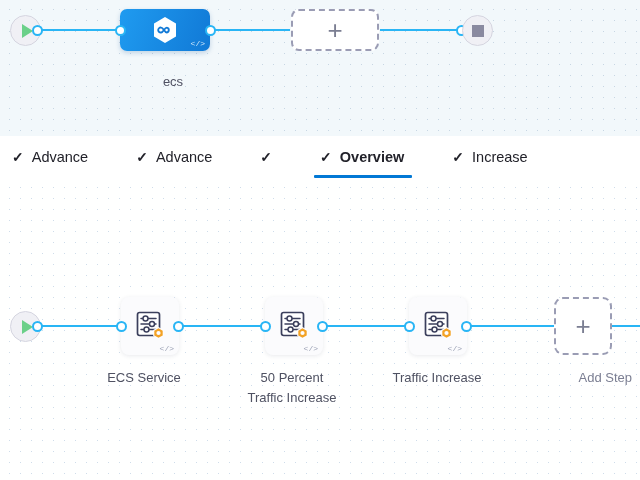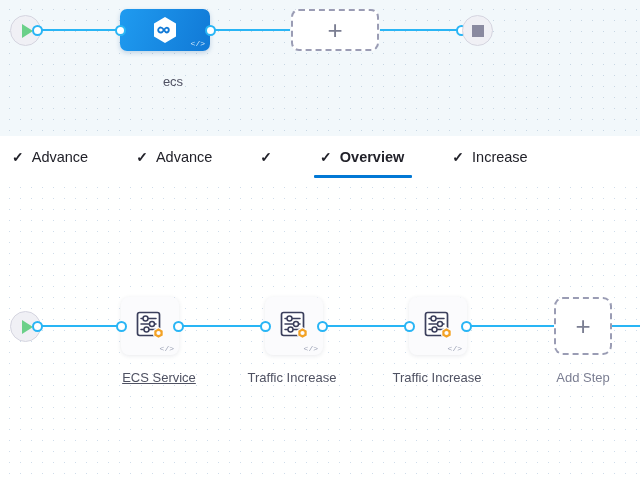--- a/index.html
+++ b/index.html
@@ -235,21 +235,21 @@
             <polygon points="25.5,18 30.8,21 30.8,27 25.5,30 20.2,27 20.2,21" fill="#fdfdff"></polygon>
             <polygon points="25.5,19.3 29.7,21.7 29.7,26.4 25.5,28.8 21.3,26.4 21.3,21.7" fill="#f3a225"></polygon>
             <circle cx="25.5" cy="24" r="2.1" fill="#fdfdff"></circle>
           </g>
         </svg>
       </span>
       <span class="code-glyph">&lt;/&gt;</span>
     </div>
     <div class="port" style="left:116px; top:143px;"></div>
     <div class="port" style="left:173px; top:143px;"></div>
-    <div class="node-label" style="left:104px; top:190px; width:110px;text-decoration:underline;">
+    <div class="node-label" style="left:89px; top:190px; width:110px;">
       <div>ECS Service</div>
     </div>
 
     <div class="step-node" style="left:265px; top:119px;">
       <span class="step-icon-wrap">
         <svg width="34" height="34" viewBox="0 0 34 34" aria-hidden="true">
           <rect x="4.5" y="3.5" width="22" height="23" rx="2.2" fill="#ffffff" stroke="#3b3f5c" stroke-width="1.7"></rect>
           <g stroke="#3b3f5c" stroke-width="1.5" stroke-linecap="round" fill="none">
             <line x1="8" y1="9.5" x2="23" y2="9.5"></line>
             <line x1="8" y1="15" x2="23" y2="15"></line>
@@ -265,20 +265,21 @@
             <polygon points="25.5,19.3 29.7,21.7 29.7,26.4 25.5,28.8 21.3,26.4 21.3,21.7" fill="#f3a225"></polygon>
             <circle cx="25.5" cy="24" r="2.1" fill="#fdfdff"></circle>
           </g>
         </svg>
       </span>
       <span class="code-glyph">&lt;/&gt;</span>
     </div>
     <div class="port" style="left:260px; top:143px;"></div>
     <div class="port" style="left:317px; top:143px;"></div>
     <div class="node-label" style="left:229px; top:190px; width:126px;">
+      <div>50 Percent</div>
       <div>Traffic Increase</div>
     </div>
 
     <div class="step-node" style="left:409px; top:119px;">
       <span class="step-icon-wrap">
         <svg width="34" height="34" viewBox="0 0 34 34" aria-hidden="true">
           <rect x="4.5" y="3.5" width="22" height="23" rx="2.2" fill="#ffffff" stroke="#3b3f5c" stroke-width="1.7"></rect>
           <g stroke="#3b3f5c" stroke-width="1.5" stroke-linecap="round" fill="none">
             <line x1="8" y1="9.5" x2="23" y2="9.5"></line>
             <line x1="8" y1="15" x2="23" y2="15"></line>
@@ -300,16 +301,16 @@
     </div>
     <div class="port" style="left:404px; top:143px;"></div>
     <div class="port" style="left:461px; top:143px;"></div>
     <div class="node-label" style="left:371px; top:190px; width:132px;">
       <div>Traffic Increase</div>
     </div>
 
     <div class="add-node" style="left:554px; top:119px; width:58px; height:58px; border-radius:9px;">
       <span class="plus">+</span>
     </div>
-    <div class="node-label dim" style="left:534px; top:190px; width:98px;">Add Step</div>
+    <div class="node-label dim" style="left:534px; top:190px; width:98px;text-align:right;">Add Step</div>
   </div>
 
 </div>
 
 </body></html>

